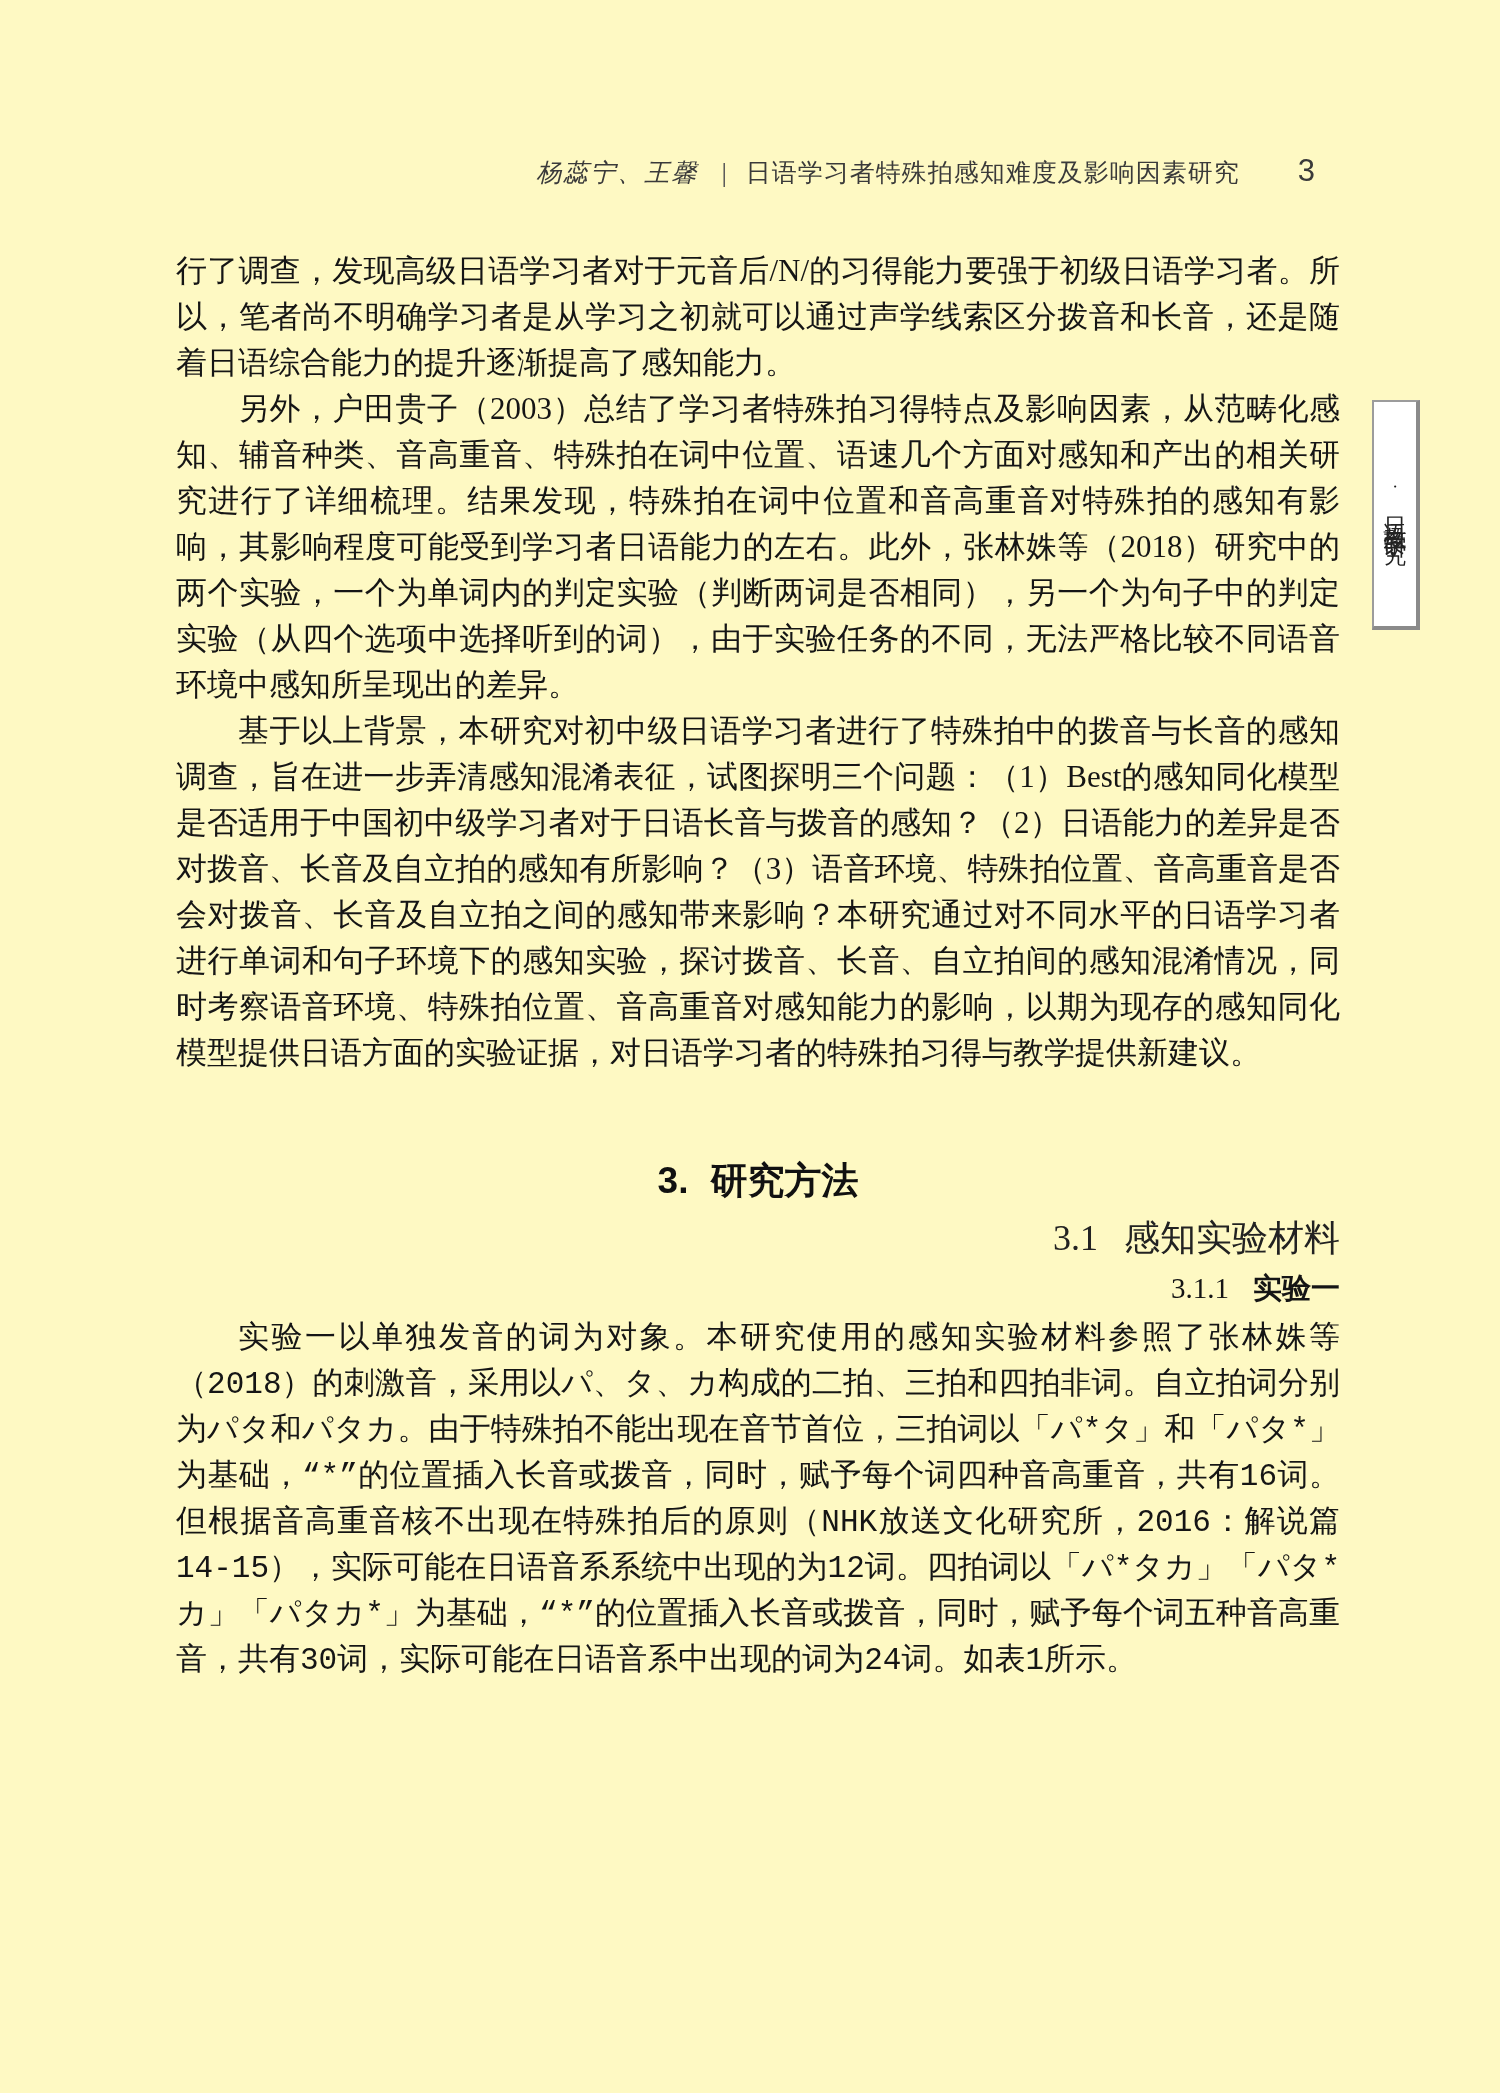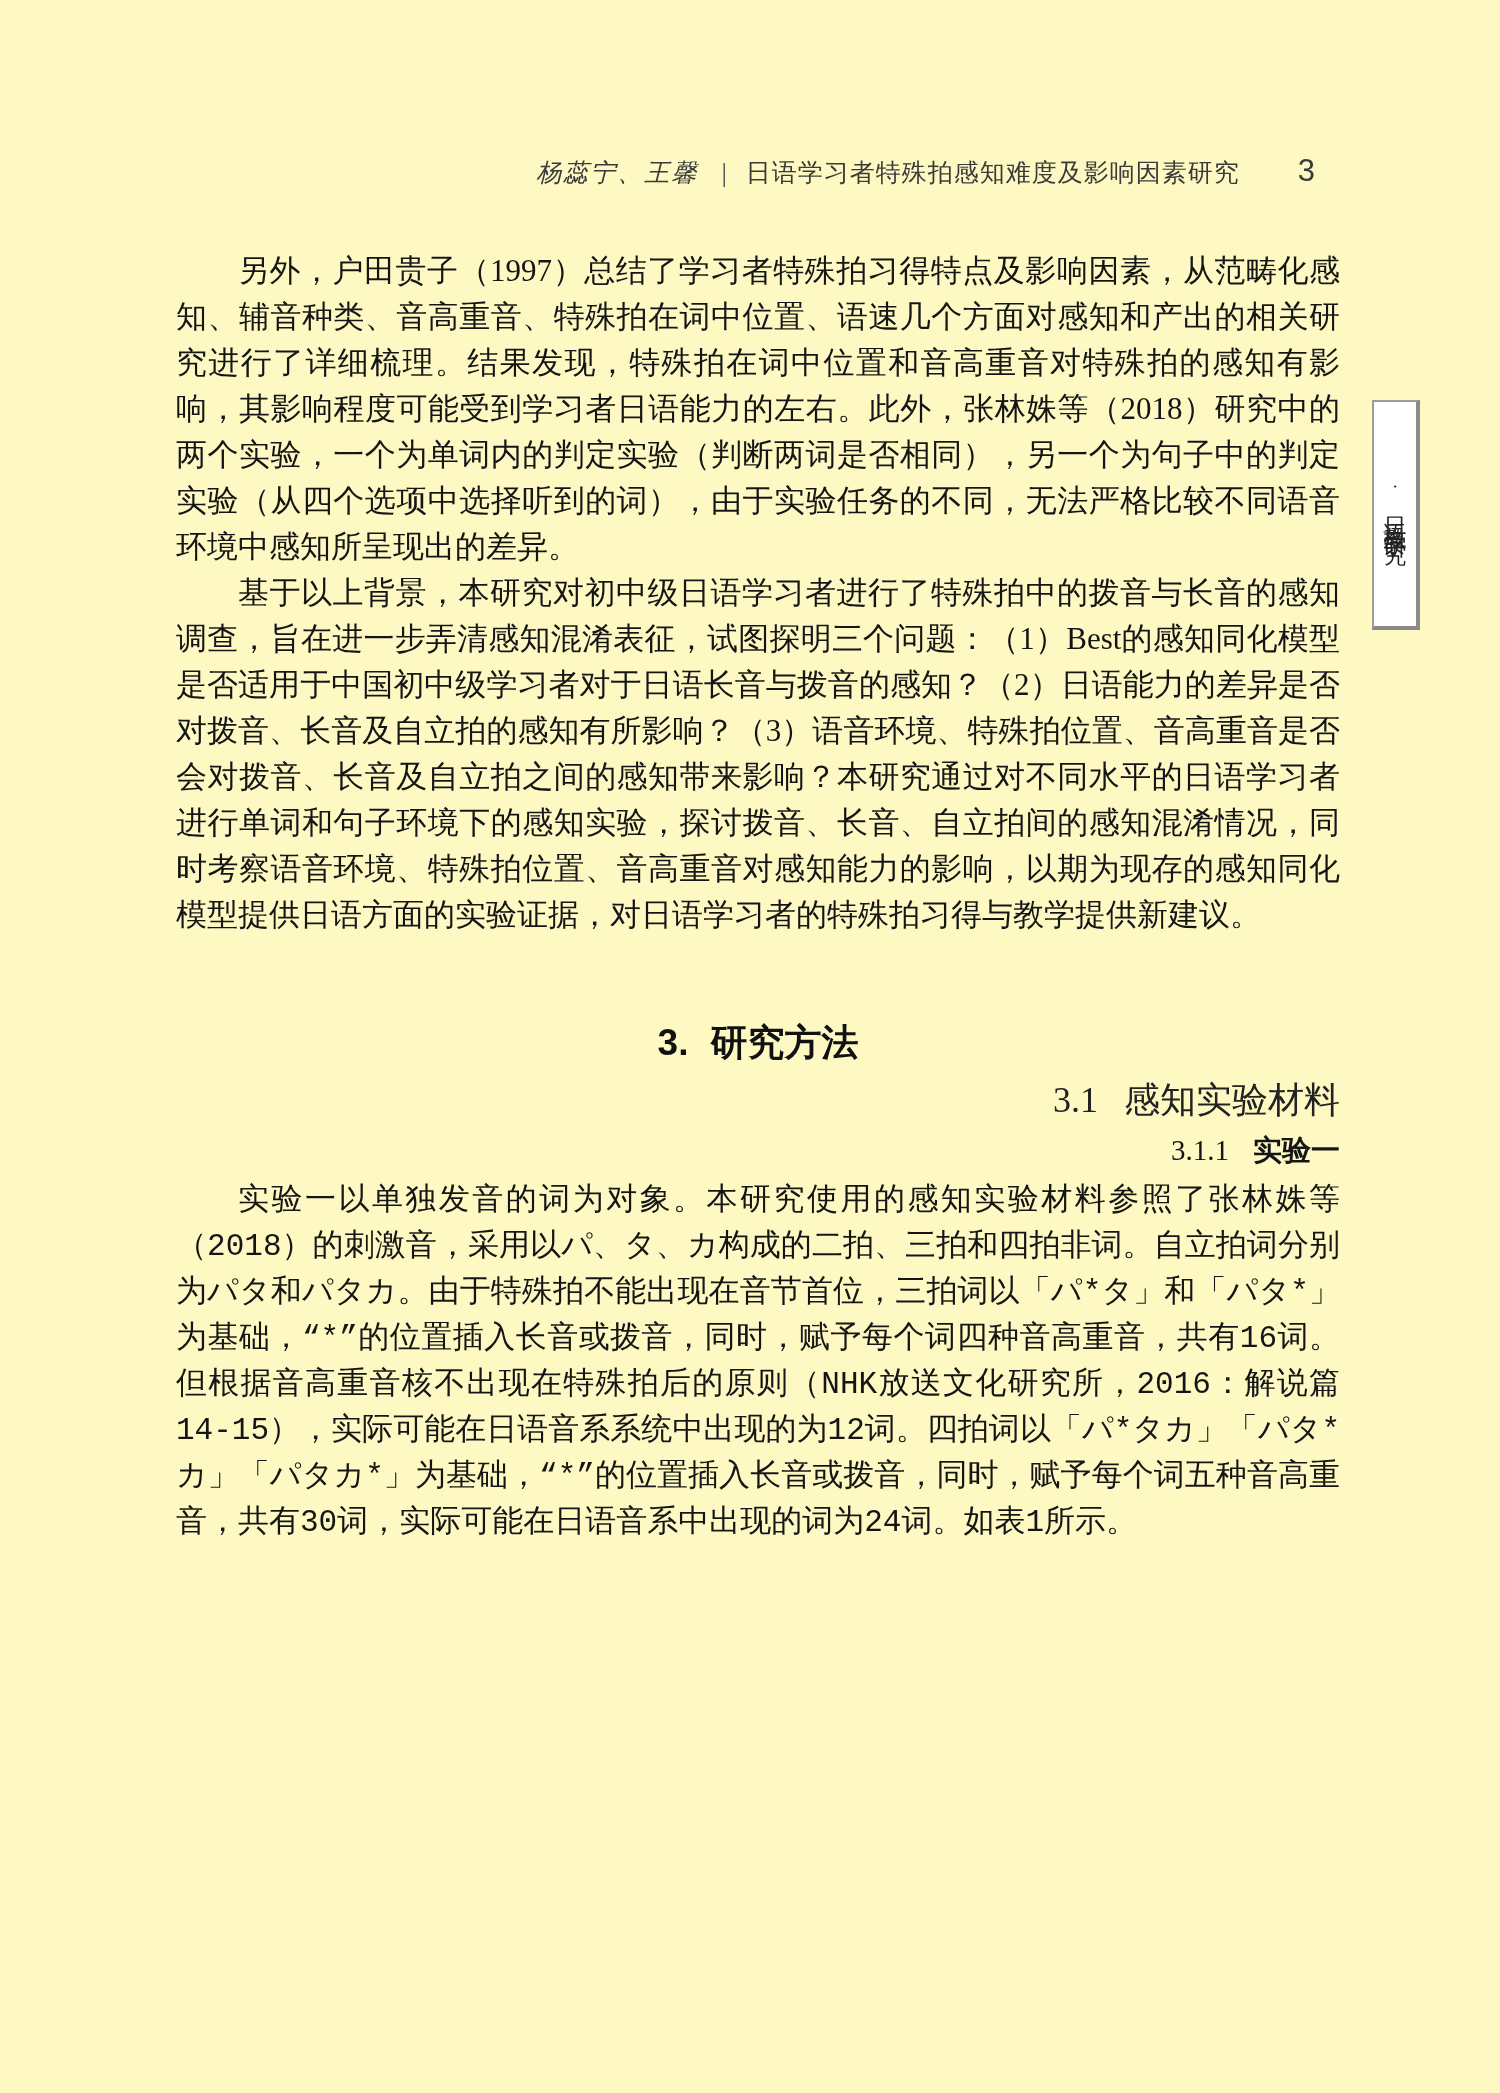--- a/index.html
+++ b/index.html
@@ -174,21 +174,22 @@
   </div>
 
   <div class="category-tag">
     <span class="dot">・</span>
     <span class="category-label">日语教学研究</span>
     <span class="dot">・</span>
   </div>
 
   <div class="body-column">
 
-    <p>另外，户田贵子（1997）总结了学习者特殊拍习得特点及影响因素，从范畴化感知、辅音种类、音高重音、特殊拍在词中位置、语速几个方面对感知和产出的相关研究进行了详细梳理。结果发现，特殊拍在词中位置和音高重音对特殊拍的感知有影响，其影响程度可能受到学习者日语能力的左右。此外，张林姝等（2018）研究中的两个实验，一个为单词内的判定实验（判断两词是否相同），另一个为句子中的判定实验（从四个选项中选择听到的词），由于实验任务的不同，无法严格比较不同语音环境中感知所呈现出的差异。</p>
+    <p class="no-indent">行了调查，发现高级日语学习者对于元音后/N/的习得能力要强于初级日语学习者。所以，笔者尚不明确学习者是从学习之初就可以通过声学线索区分拨音和长音，还是随着日语综合能力的提升逐渐提高了感知能力。</p>
+    <p>另外，户田贵子（2003）总结了学习者特殊拍习得特点及影响因素，从范畴化感知、辅音种类、音高重音、特殊拍在词中位置、语速几个方面对感知和产出的相关研究进行了详细梳理。结果发现，特殊拍在词中位置和音高重音对特殊拍的感知有影响，其影响程度可能受到学习者日语能力的左右。此外，张林姝等（2018）研究中的两个实验，一个为单词内的判定实验（判断两词是否相同），另一个为句子中的判定实验（从四个选项中选择听到的词），由于实验任务的不同，无法严格比较不同语音环境中感知所呈现出的差异。</p>
     <p>基于以上背景，本研究对初中级日语学习者进行了特殊拍中的拨音与长音的感知调查，旨在进一步弄清感知混淆表征，试图探明三个问题：（1）Best的感知同化模型是否适用于中国初中级学习者对于日语长音与拨音的感知？（2）日语能力的差异是否对拨音、长音及自立拍的感知有所影响？（3）语音环境、特殊拍位置、音高重音是否会对拨音、长音及自立拍之间的感知带来影响？本研究通过对不同水平的日语学习者进行单词和句子环境下的感知实验，探讨拨音、长音、自立拍间的感知混淆情况，同时考察语音环境、特殊拍位置、音高重音对感知能力的影响，以期为现存的感知同化模型提供日语方面的实验证据，对日语学习者的特殊拍习得与教学提供新建议。</p>
 
     <h2 class="section-heading">
       <span class="h-num">3.</span><span class="h-title">研究方法</span>
     </h2>
 
     <h3 class="subsection-heading">
       <span class="h-num">3.1</span><span class="h-title">感知实验材料</span>
     </h3>
 

